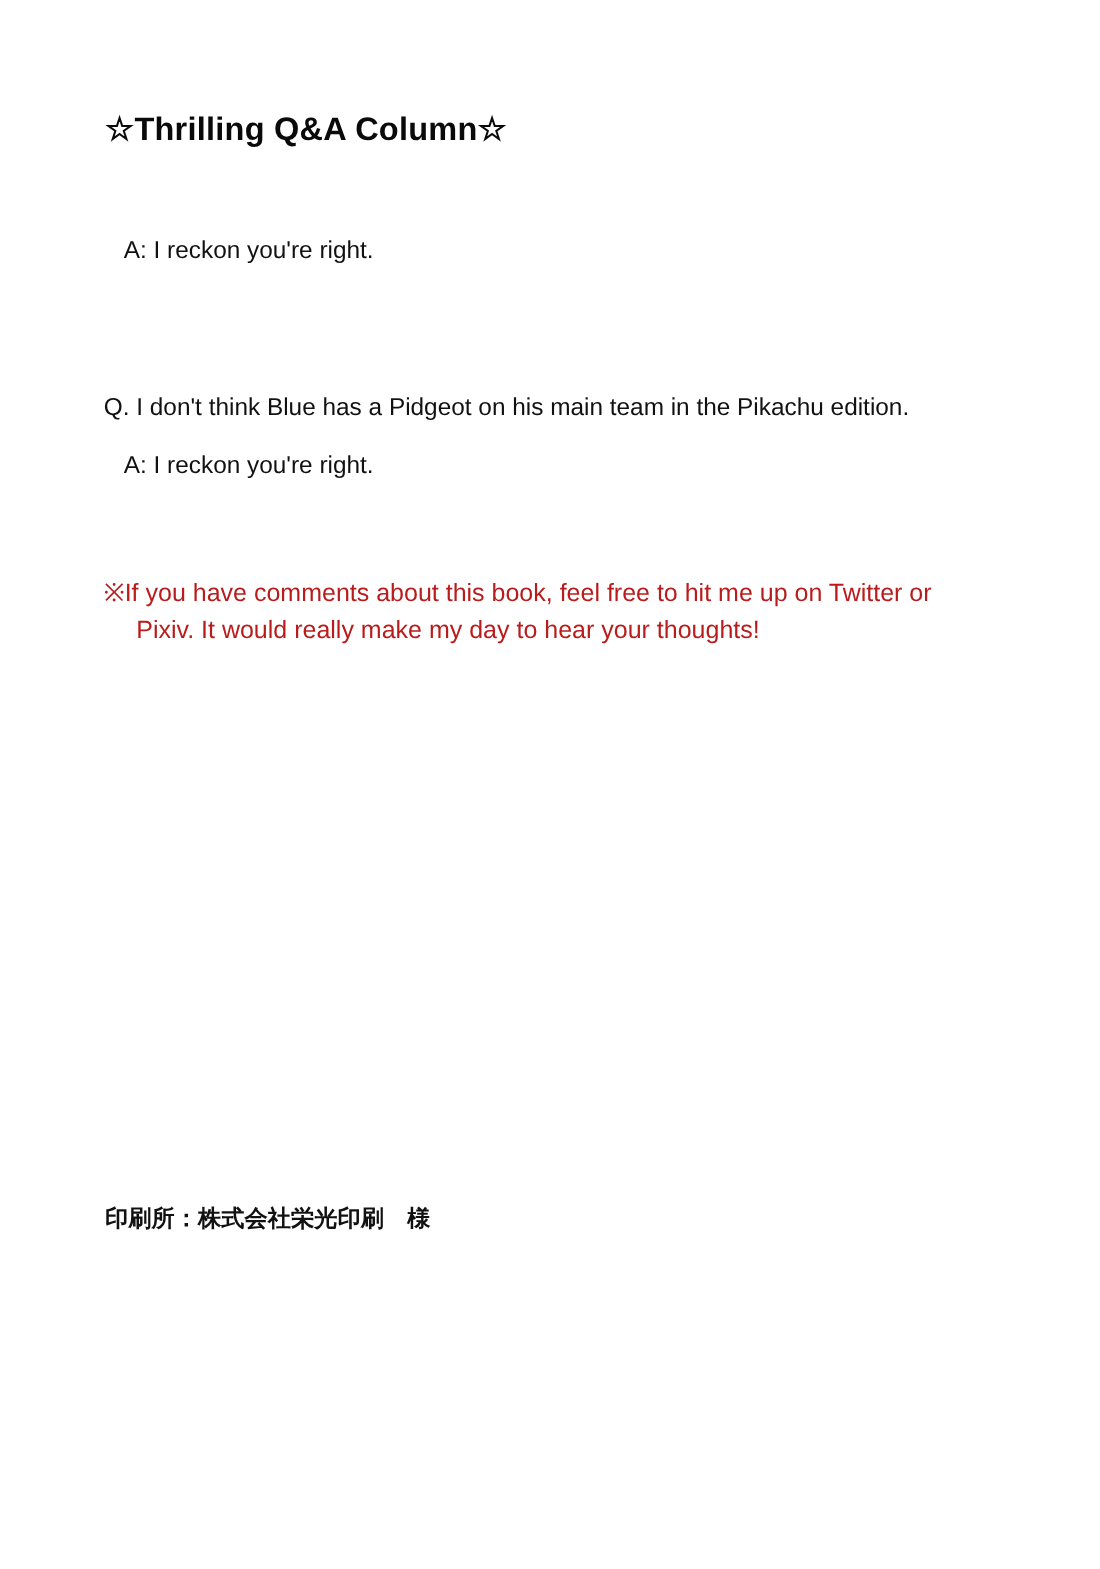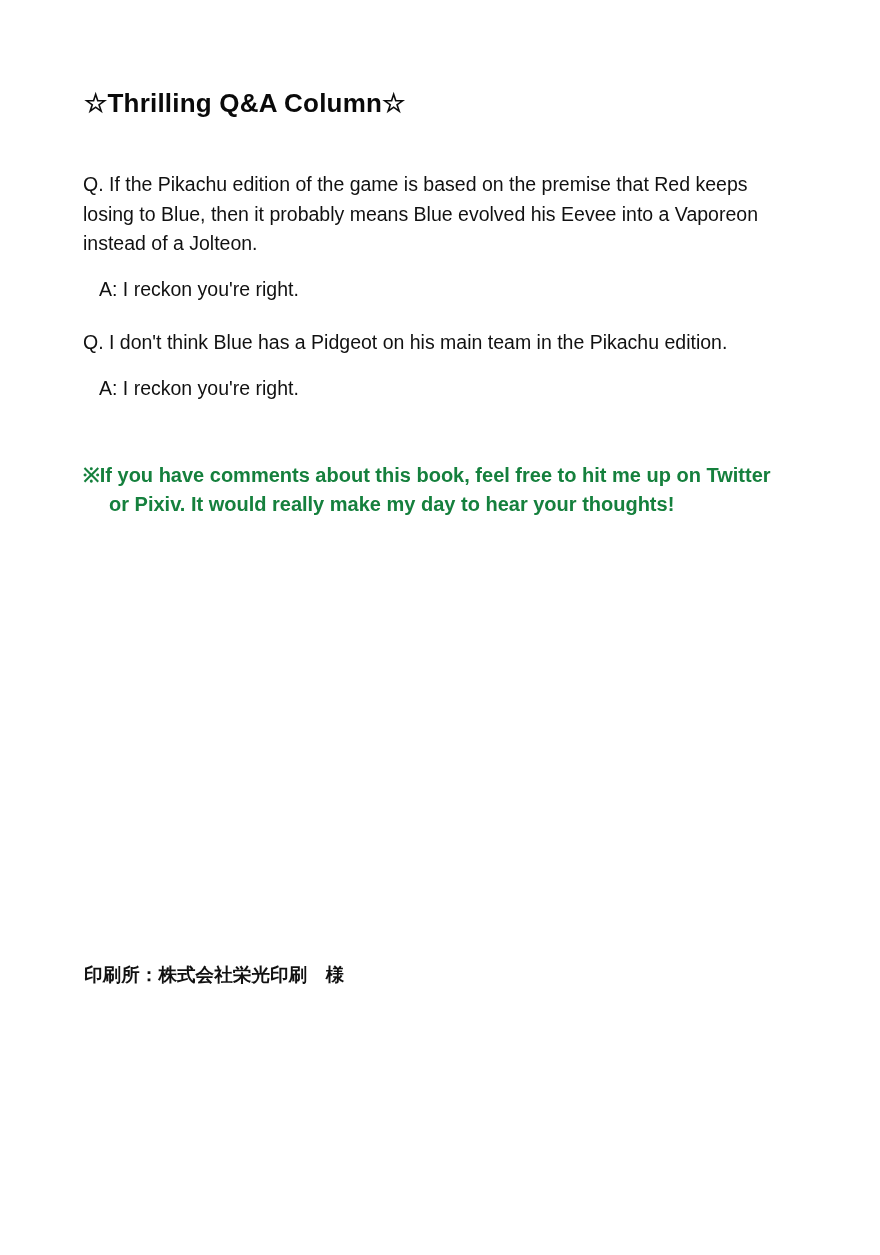--- a/index.html
+++ b/index.html
@@ -33,36 +33,36 @@
   .qa-block {
     position: absolute;
     left: 83px;
     width: 700px;
     font-size: 19.5px;
     line-height: 1.52;
     font-weight: 400;
     color: #111;
   }
   #qa-1 { top: 170px; }
-  #qa-2 { top: 328px; }
+  #qa-2 { top: 312px; }
   .qa-question {
     margin: 0;
   }
   .qa-answer {
     margin: 16px;
   }
   .note {
     position: absolute;
     left: 83px;
     top: 461px;
     width: 700px;
     font-size: 20px;
     line-height: 1.47;
-    font-weight: bold;
-    color: #15803d;
+    font-weight: normal;
+    color: #b91c1c;
   }
   .note-body {
     display: block;
     padding-left: 26px;
     text-indent: -26px;
   }
   .colophon {
     position: absolute;
     left: 84px;
     top: 963px;
@@ -83,21 +83,20 @@
   }
 </style>
 </head>
 <body>
 
 <div class="page">
 
   <div class="title">☆Thrilling Q&amp;A Column☆</div>
 
   <div class="qa-block" id="qa-1">
-    <p class="qa-question">Q. If the Pikachu edition of the game is based on the premise that Red keeps losing to Blue, then it probably means Blue evolved his Eevee into a Vaporeon instead of a Jolteon.</p>
     <p class="qa-answer">A: I reckon you're right.</p>
   </div>
 
   <div class="qa-block" id="qa-2">
     <p class="qa-question">Q. I don't think Blue has a Pidgeot on his main team in the Pikachu edition.</p>
     <p class="qa-answer">A: I reckon you're right.</p>
   </div>
 
   <div class="note">
     <span class="note-body">※If you have comments about this book, feel free to hit me up on Twitter or Pixiv. It would really make my day to hear your thoughts!</span>

